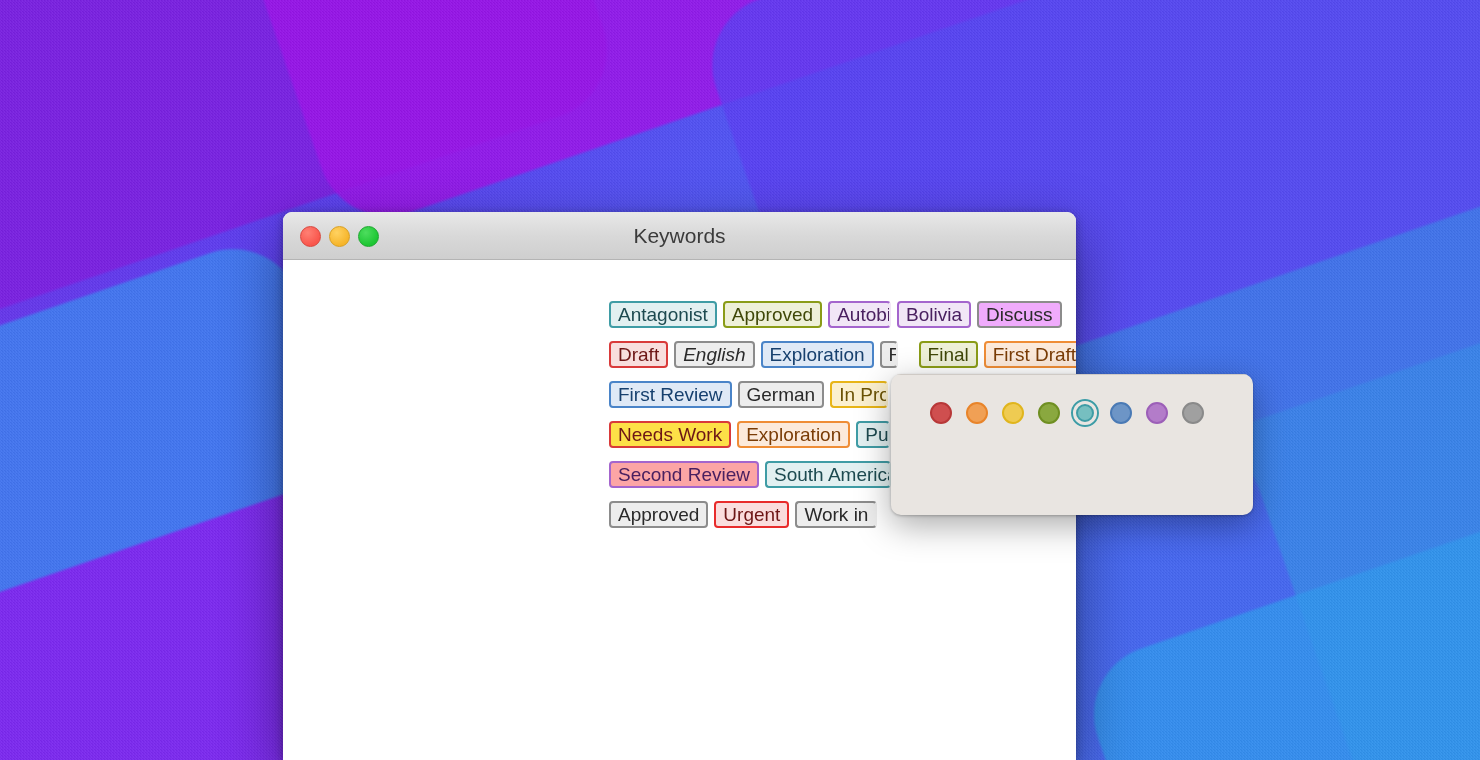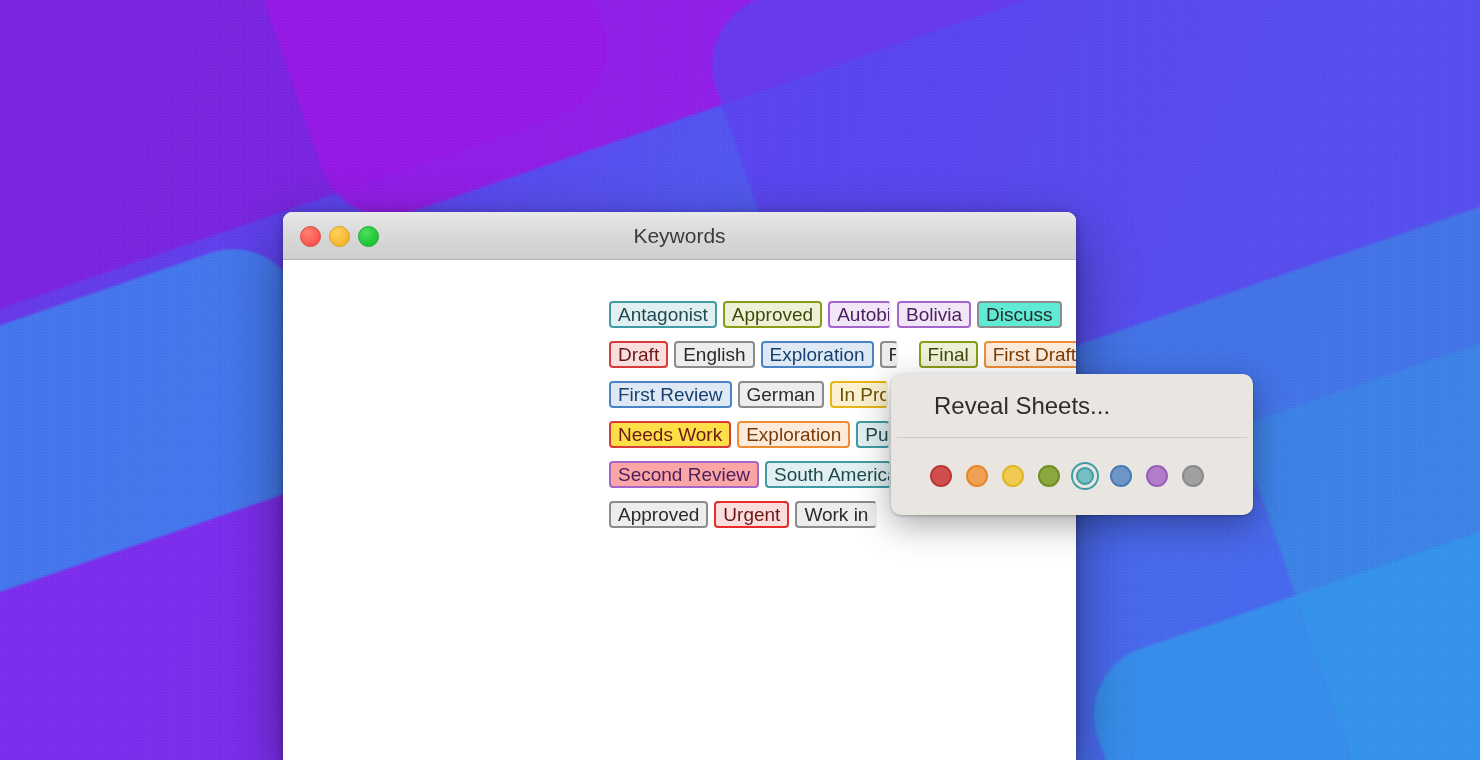--- a/index.html
+++ b/index.html
@@ -193,25 +193,25 @@
       <div id="window-title">Keywords</div>
     </div>
 
     <div id="kw-body">
       <div id="kw-rows">
           <div class="kw-row">
             <span class="pill" style="border-color: rgb(63, 156, 165); background: rgb(226, 240, 241); color: rgb(29, 74, 80);">Antagonist</span>
             <span class="pill" style="border-color: rgb(138, 156, 23); background: rgb(238, 240, 216); color: rgb(63, 71, 8);">Approved</span>
             <span class="pill" style="border-color: rgb(164, 101, 205) transparent rgb(164, 101, 205) rgb(164, 101, 205); background: rgb(241, 230, 246); color: rgb(74, 32, 96); width: 62.8594px; overflow: hidden;">Autobiographical</span>
             <span class="pill" style="border-color: rgb(164, 101, 205); background: rgb(241, 230, 246); color: rgb(74, 32, 96);">Bolivia</span>
-            <span class="pill" style="border-color: rgb(140, 140, 140); background: #5eead4; color: rgb(42, 42, 42);">Discuss</span>
+            <span class="pill" style="border-color: rgb(140, 140, 140); background: #f0abfc; color: rgb(42, 42, 42);">Discuss</span>
           </div>
           <div class="kw-row">
             <span class="pill" style="border-color: rgb(217, 58, 58); background: rgb(248, 222, 221); color: rgb(109, 22, 22);">Draft</span>
-            <span class="pill" style="border-color: rgb(140, 140, 140); background: rgb(237, 237, 237); color: rgb(42, 42, 42);">English</span>
+            <span class="pill" style="border-color: rgb(140, 140, 140); background: rgb(237, 237, 237); color: rgb(42, 42, 42); font-style: italic;">English</span>
             <span class="pill" style="border-color: rgb(74, 132, 200); background: rgb(223, 233, 246); color: rgb(23, 64, 110);">Exploration</span>
             <span class="pill" style="border-color: rgb(140, 140, 140) transparent rgb(140, 140, 140) rgb(140, 140, 140); background: rgb(237, 237, 237); color: rgb(42, 42, 42); width: 11.4219px; overflow: hidden;">Film</span>
             <span class="pill" style="border-color: rgb(138, 156, 23); background: rgb(238, 240, 216); color: rgb(63, 71, 8); margin-left: 15px;">Final</span>
             <span class="pill" style="border-color: rgb(239, 141, 54); background: rgb(252, 234, 219); color: rgb(122, 60, 6);">First Draft</span>
           </div>
           <div class="kw-row">
             <span class="pill" style="border-color: rgb(74, 132, 200); background: rgb(223, 233, 246); color: rgb(23, 64, 110);">First Review</span>
             <span class="pill" style="border-color: rgb(140, 140, 140); background: rgb(237, 237, 237); color: rgb(42, 42, 42);">German</span>
             <span class="pill" style="border-color: rgb(232, 181, 23) transparent rgb(232, 181, 23) rgb(232, 181, 23); background: rgb(251, 240, 207); color: rgb(107, 82, 4); width: 60.8438px; overflow: hidden;">In Process</span>
             <span class="pill" style="border-color: rgb(164, 101, 205) transparent rgb(164, 101, 205) rgb(164, 101, 205); background: rgb(241, 230, 246); color: rgb(74, 32, 96); width: 36.8438px; overflow: hidden;">In Review</span>
@@ -233,21 +233,20 @@
             <span class="pill" style="border-color: rgb(140, 140, 140); background: rgb(237, 237, 237); color: rgb(42, 42, 42);">Approved</span>
             <span class="pill" style="border-color: rgb(232, 43, 43); background: rgb(250, 221, 221); color: rgb(109, 22, 22);">Urgent</span>
             <span class="pill" style="border-color: rgb(140, 140, 140) transparent rgb(140, 140, 140) rgb(140, 140, 140); background: rgb(237, 237, 237); color: rgb(42, 42, 42); width: 81.9062px; overflow: hidden;">Work in Progress</span>
           </div>
         </div>
     </div>
 
   </div>
 
   <div id="popup">
-    <div id="popup-item">Reveal Sheets...</div>
     <div id="popup-divider"></div>
     <div id="swatch-row">
         <span class="swatch-wrap">
           <span class="swatch" style="background: rgb(207, 79, 79); border: 2px solid rgb(184, 56, 56);"></span>
         </span>
         <span class="swatch-wrap">
           <span class="swatch" style="background: rgb(240, 160, 85); border: 2px solid rgb(232, 132, 42);"></span>
         </span>
         <span class="swatch-wrap">
           <span class="swatch" style="background: rgb(239, 203, 82); border: 2px solid rgb(224, 181, 29);"></span>

